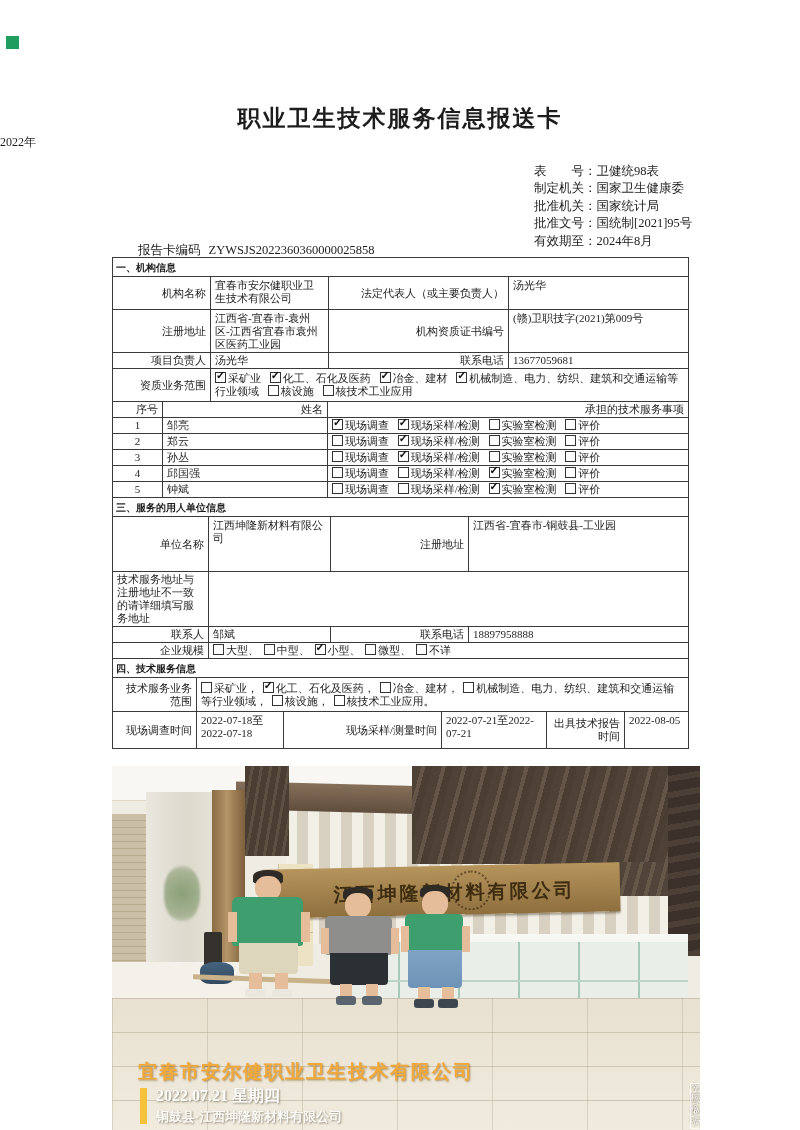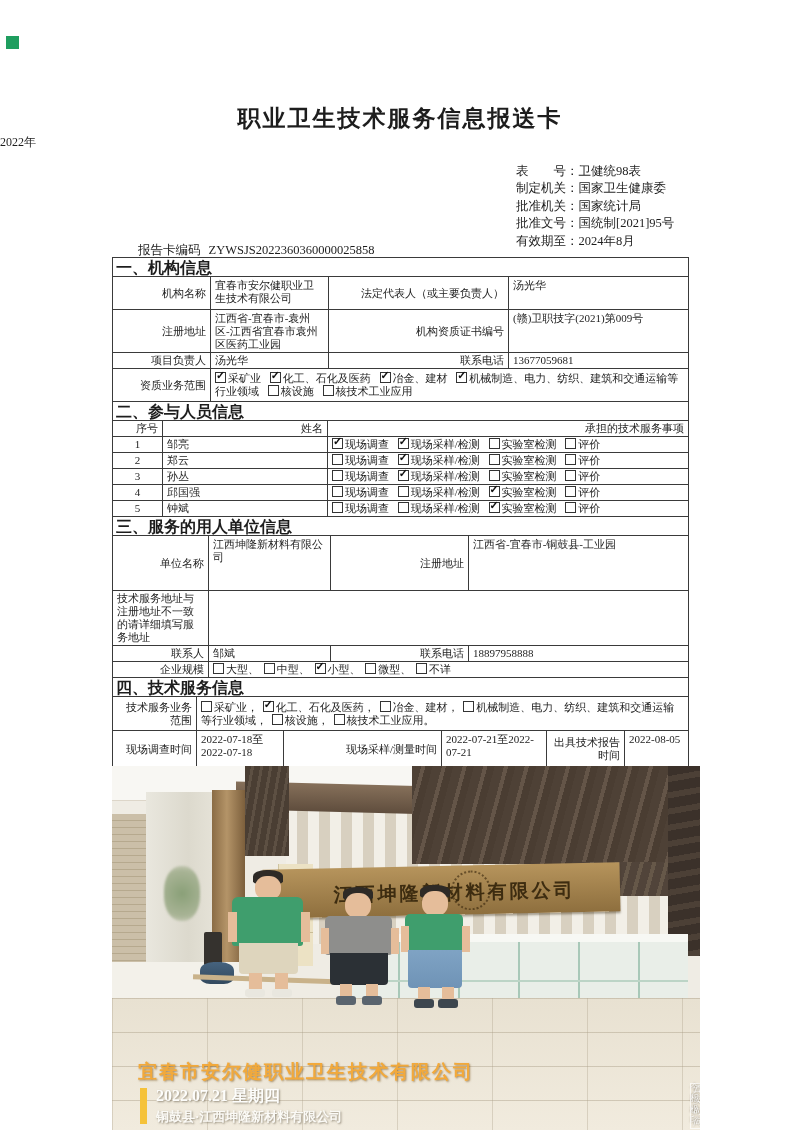--- a/index.html
+++ b/index.html
@@ -6,30 +6,30 @@
   body{
     width:800px;height:1130px;position:relative;overflow:hidden;
     background:#ffffff;color:#1d1d1d;
     font-family:"Liberation Serif","DejaVu Serif",serif;
   }
   
   .corner-marker{position:absolute;left:6px;top:36px;width:13px;height:13px;background:#1f9e5f;}
   .doc-title{position:absolute;left:0;top:103px;width:100%;text-align:center;
     font-size:23px;font-weight:bold;letter-spacing:2px;}
   .doc-year{position:absolute;left:0;top:134px;width:100%;text-align:left;font-size:12px;}
-  .meta{position:absolute;left:516px;top:163px;font-size:12.5px;line-height:17.4px;white-space:nowrap;}
+  .meta{position:absolute;left:534px;top:163px;font-size:12.5px;line-height:17.4px;white-space:nowrap;}
   .meta .lbl{display:inline-block;}
   .code-line{position:absolute;left:138px;top:242px;font-size:12.5px;}
   .code-line .lbl{margin-right:8px;}
   
   .form{position:absolute;left:112px;top:258px;width:576px;}
   table{border-collapse:collapse;table-layout:fixed;width:576px;margin-top:-1px;}
   td{border:1px solid #3a3a3a;font-size:11px;line-height:13px;padding:1px 4px;
      vertical-align:middle;overflow:hidden;}
-  td.sec{font-weight:bold;font-size:16px;padding-left:3px;height:16px;}
+  td.sec{font-weight:bold;font-size:10px;padding-left:3px;height:16px;}
   td.lab{text-align:right;}
   td.val{text-align:left;}
   td.top{vertical-align:top;padding-top:2px;}
   td.num{text-align:center;}
   .h17{height:15px}.h18{height:16px}.h35{height:33px}.h41{height:39px}
   .h36{height:34px}.h39{height:37px}.h57{height:55px}
   
   .cb{display:inline-block;width:9px;height:9px;border:1px solid #333;background:#fff;
       position:relative;vertical-align:-1px;margin-right:2px;}
   .cb[data-checked="true"]::after{content:"✓";position:absolute;left:0px;top:-4px;
@@ -167,23 +167,20 @@
   </tbody>
     </table>
 
   <table>
     <colgroup>
         <col style="width:50px">
         <col style="width:165px">
         <col style="width:361px">
       </colgroup>
     <tbody>
-        <tr>
-          <td class="sec" colspan="3">二、参与人员信息</td>
-        </tr>
     <tr class="h18">
       <td class="lab">序号</td>
       <td class="lab">姓名</td>
       <td class="lab">承担的技术服务事项</td>
     </tr>
     <tr class="h17">
       <td class="num">1</td>
       <td class="val">邹亮</td>
       <td class="val">
         <span class="cbi"><span class="cb" data-checked="true"></span><span>现场调查</span></span>

